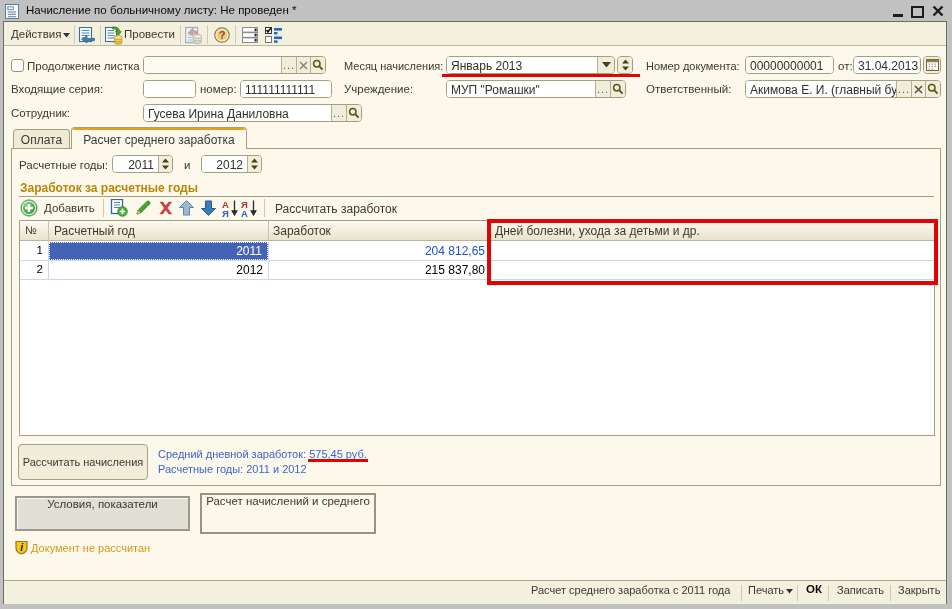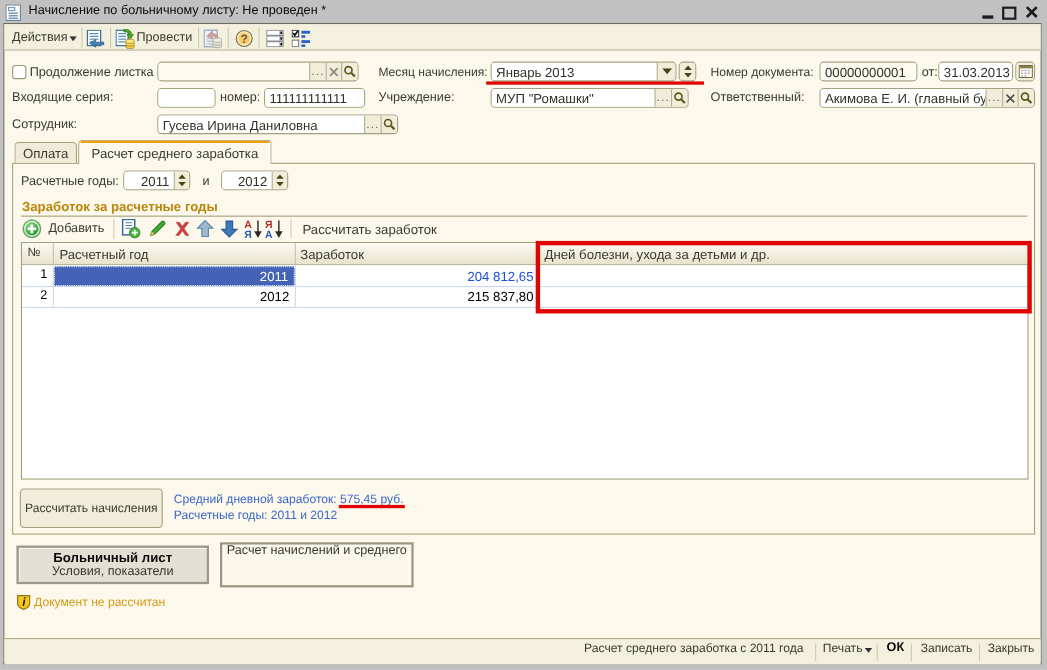--- a/index.html
+++ b/index.html
@@ -155,21 +155,21 @@
         </svg>
       </div>
     </div>
   <div class="redline" style="left:442px;top:74px;width:198px"></div>
   <div class="lb" style="left:646px;top:60px;font-size:11px">Номер документа:</div>
   <div class="fg dis" style="left:745px;top:56px;width:89px">
       <div class="tx">00000000001</div>
     </div>
   <div class="lb" style="left:838px;top:60px">от:</div>
   <div class="fg" style="left:853px;top:56px;width:68px">
-      <div class="tx">31.03.2013</div>
+      <div class="tx">31.04.2013</div>
     </div>
   <div class="fg" style="left:923px;top:56px;width:18px">
       <div class="sb" style="width:18px;border-left:none">
     <svg width="13" height="12" viewBox="0 0 13 12">
           <rect x="0.5" y="0.5" width="12" height="11" fill="#fff" stroke="#75683a"></rect>
           <rect x="1" y="1" width="11" height="2.2" fill="#8a7d4a"></rect>
           <g fill="#9a9a90">
             <rect x="2.5" y="4.5" width="1.6" height="1.2"></rect>
             <rect x="5.5" y="4.5" width="1.6" height="1.2"></rect>
             <rect x="8.5" y="4.5" width="1.6" height="1.2"></rect>
@@ -337,21 +337,20 @@
   <div class="abs" style="left:268px;top:241px;width:1px;height:38px;background:#ccd9ec"></div>
   <div class="abs" style="left:490px;top:241px;width:1px;height:38px;background:#ccd9ec"></div>
   <div class="redbox" style="left:487px;top:219px;width:451px;height:66px"></div>
 
   <div class="abs" style="left:18px;top:444px;width:130px;height:36px;background:#f0edda;border:1px solid #a3a07e;border-radius:4px;text-align:center;padding-top:11px;color:#3a3a2e;font-size:11px;white-space:nowrap">Рассчитать начисления</div>
   <div class="lb" style="left:158px;top:448px;color:#3c66ca;font-size:11px">Средний дневной заработок: 575,45 руб.</div>
   <div class="redline" style="left:308px;top:459px;width:60px;height:2.5px"></div>
   <div class="lb" style="left:158px;top:463px;color:#3c66ca;font-size:11px">Расчетные годы: 2011 и 2012</div>
 
   <div class="abs" style="left:15px;top:496px;width:175px;height:35px;background:#e2dfd4;border:2px solid #9c998b;box-shadow:inset 1px 1px 0 #f8f7f2;text-align:center">
-    <div style="font-weight:bold;margin-top:2px;color:#0a0a0a">Больничный лист</div>
     <div style="color:#3a3a2e;font-size:11.5px">Условия, показатели</div>
   </div>
   <div class="abs" style="left:200px;top:493px;width:176px;height:41px;background:#fbf8eb;border:2px solid #98957f;text-align:center">
     <div style="color:#3a3a2e;font-size:11.5px">Расчет начислений и среднего</div>
   </div>
 
   <svg class="abs" style="left:15px;top:540px" width="13" height="15" viewBox="0 0 13 15">
     <path d="M1 1.5 L12 1.5 L12 8 Q12 12.5 6.5 14 Q1 12.5 1 8 Z" fill="#f7c81c" stroke="#97761a" stroke-width="1.2"></path>
     <text x="6.8" y="11" font-size="11" font-style="italic" font-weight="bold" text-anchor="middle" fill="#222">i</text>
   </svg>

